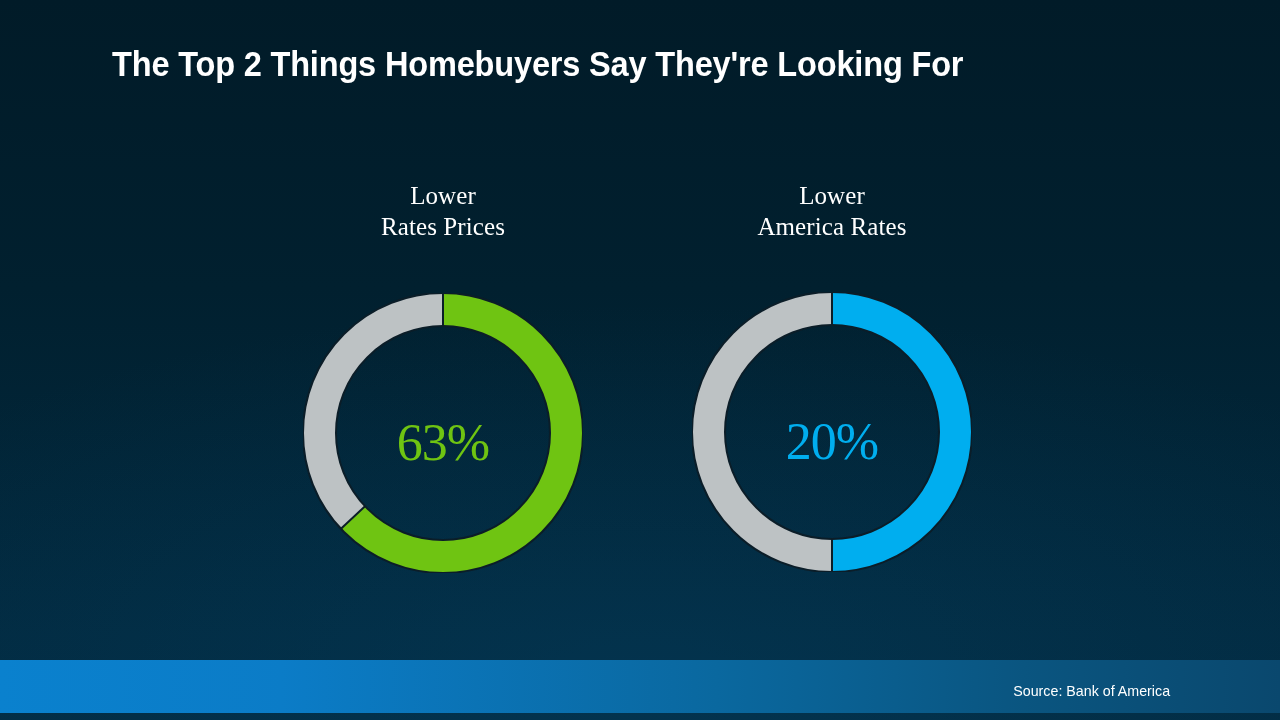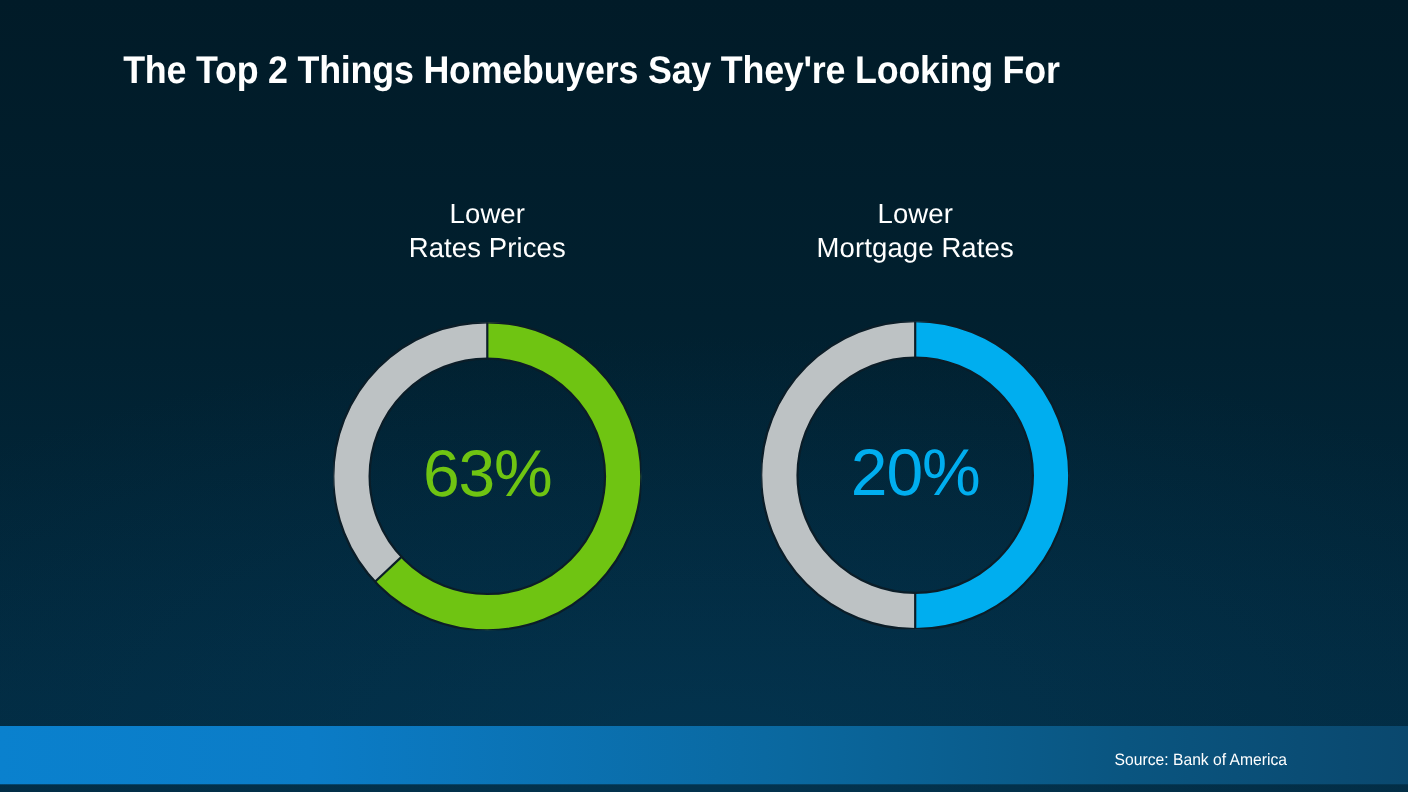--- a/index.html
+++ b/index.html
@@ -45,20 +45,21 @@
     z-index: 3;
   }
 
   .charts {
     position: absolute;
     left: 0;
     top: 180px;
     width: 1280px;
     height: 430px;
     z-index: 3;
+    font-family: Liberation Serif, serif;
   }
 
   .chart {
     position: absolute;
     top: 0;
     width: 390px;
     text-align: center;
   }
   .chart-green { left: 248px; }
   .chart-blue  { left: 637px; }
@@ -83,27 +84,27 @@
   .donut-wrap svg {
     position: absolute;
     left: 0;
     top: 0;
     display: block;
   }
 
   .donut-value {
     position: absolute;
     left: 0;
-    top: 0;
+    top: 12px;
     width: 280px;
     height: 280px;
     display: flex;
     align-items: center;
     justify-content: center;
-    font-size: 60px;
+    font-size: 52px;
     line-height: 76px;
     letter-spacing: -1px;
     font-weight: normal;
     padding-bottom: 4px;
     box-sizing: border-box;
   }
 
   .footer {
     position: absolute;
     left: 0;
@@ -149,21 +150,21 @@
           <line id="sep-green-start" x1="140" y1="33" x2="140" y2="0" stroke="#0b1d28" stroke-width="2"></line>
           <line id="sep-green-end" x1="62.000356865908955" y1="213.24654033436968" x2="37.94439216100237" y2="235.8365948300164" stroke="#0b1d28" stroke-width="2"></line>
         </svg>
         <div class="donut-value" id="val-green" style="color: rgb(111, 196, 18);">63%</div>
       </div>
     </div>
 
     <div class="chart chart-blue">
       <div class="chart-label">
         <span>Lower</span>
-        <span class="l2">Mortgage Rates</span>
+        <span class="l2">America Rates</span>
       </div>
       <div class="donut-wrap">
         <svg width="280" height="280" viewBox="0 0 280 280">
           <g transform="rotate(-90 140 140)">
             <circle cx="140" cy="140" r="123.5" fill="none" stroke="#bdc2c4" stroke-width="33"></circle>
             <circle id="arc-blue" cx="140" cy="140" r="123.5" fill="none" stroke="#00aeef" stroke-width="33" stroke-dasharray="387.98669271833944 775.9733854366789"></circle>
           </g>
           <circle cx="140" cy="140" r="140" fill="none" stroke="#0b1d28" stroke-width="2"></circle>
           <circle cx="140" cy="140" r="107" fill="none" stroke="#0b1d28" stroke-width="2"></circle>
           <line id="sep-blue-start" x1="140" y1="33" x2="140" y2="0" stroke="#0b1d28" stroke-width="2"></line>

